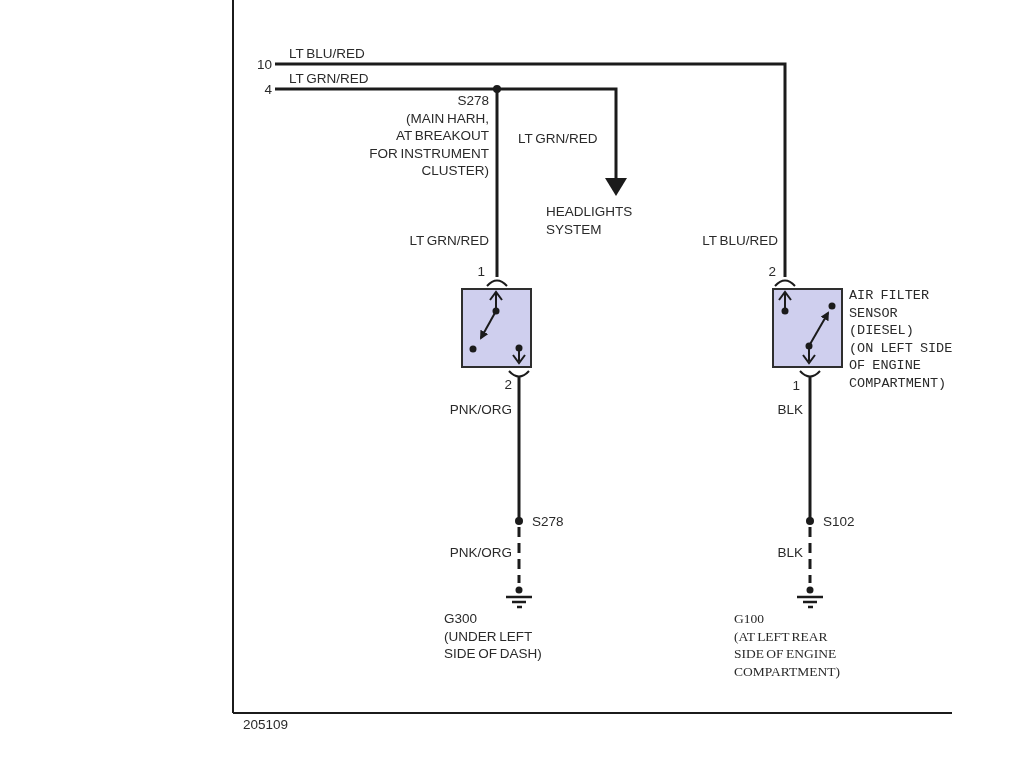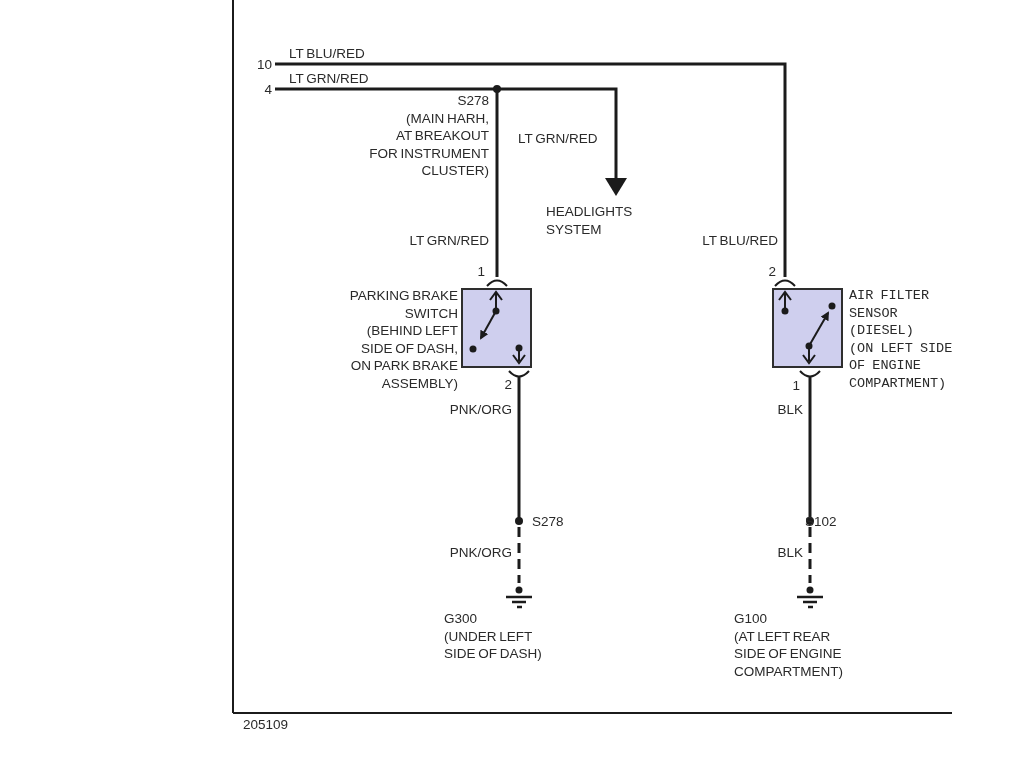--- a/index.html
+++ b/index.html
@@ -134,46 +134,40 @@
 SYSTEM</div>
 
   <div class="lbl r" style="left:389px;top:232px;width:100px;">LT GRN/RED</div>
   <div class="lbl r" style="left:678px;top:232px;width:100px;">LT BLU/RED</div>
 
   <div class="lbl r" style="left:469px;top:263px;width:16px;">1</div>
   <div class="lbl r" style="left:496px;top:376px;width:16px;">2</div>
   <div class="lbl r" style="left:760px;top:263px;width:16px;">2</div>
   <div class="lbl r" style="left:784px;top:377px;width:16px;">1</div>
 
-  <div class="lbl r" style="left:316px;top:287px;width:142px;">PARKING BRAKE
-SWITCH
-(BEHIND LEFT
-SIDE OF DASH,
-ON PARK BRAKE
-ASSEMBLY)</div>
   <div class="lbl" style="left:849px;top:287px;width:140px;font-family:Liberation Mono, monospace;">AIR FILTER
 SENSOR
 (DIESEL)
 (ON LEFT SIDE
 OF ENGINE
 COMPARTMENT)</div>
 
   <div class="lbl r" style="left:412px;top:401px;width:100px;">PNK/ORG</div>
   <div class="lbl r" style="left:703px;top:401px;width:100px;">BLK</div>
 
   <div class="lbl" style="left:532px;top:513px;">S278</div>
-  <div class="lbl" style="left:805px;top:513px;">S102</div>
+  <div class="lbl" style="left:823px;top:513px;">S102</div>
 
   <div class="lbl r" style="left:412px;top:544px;width:100px;">PNK/ORG</div>
   <div class="lbl r" style="left:703px;top:544px;width:100px;">BLK</div>
 
   <div class="lbl c" style="left:444px;top:610px;width:152px;">G300
 (UNDER LEFT
 SIDE OF DASH)</div>
-  <div class="lbl c" style="left:734px;top:610px;width:152px;">G100
+  <div class="lbl c" style="left:734px;top:610px;width:152px;font-family:Liberation Serif, serif;">G100
 (AT LEFT REAR
 SIDE OF ENGINE
 COMPARTMENT)</div>
 
   <div class="lbl" style="left:995px;top:415px;line-height:18px;">(G
 W
 FR</div>
 
   <div class="lbl" style="left:243px;top:716px;">205109</div>
 </div>

